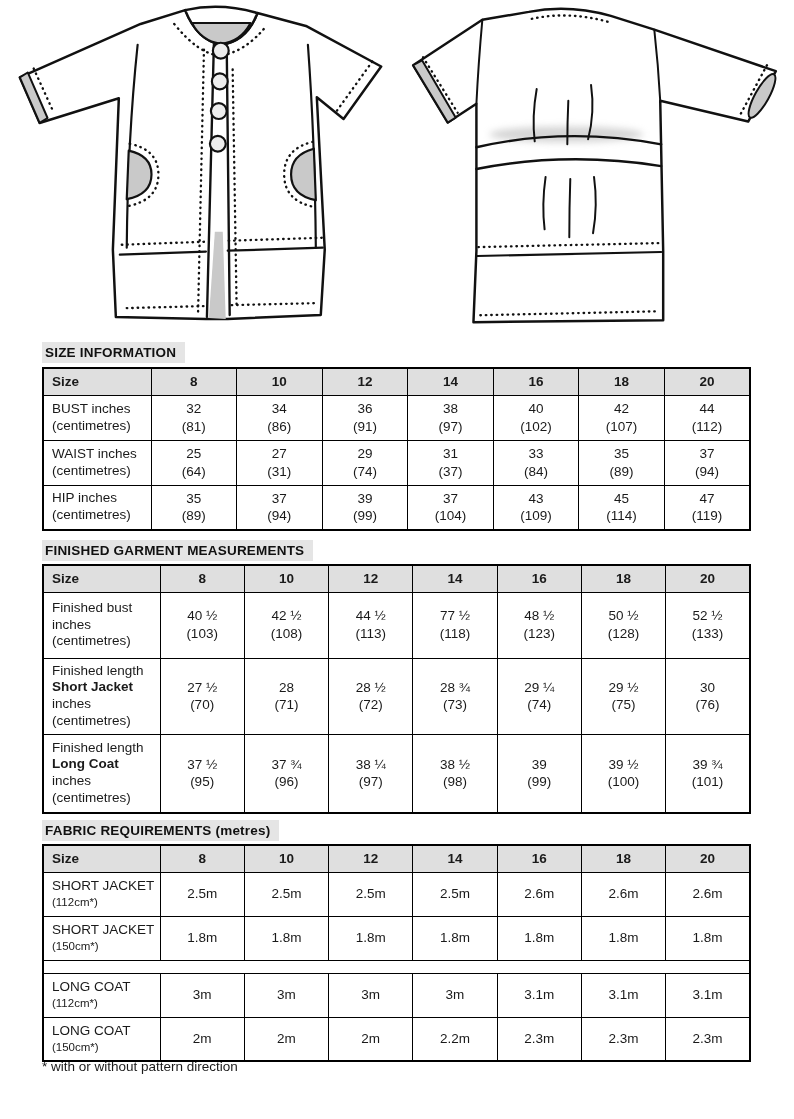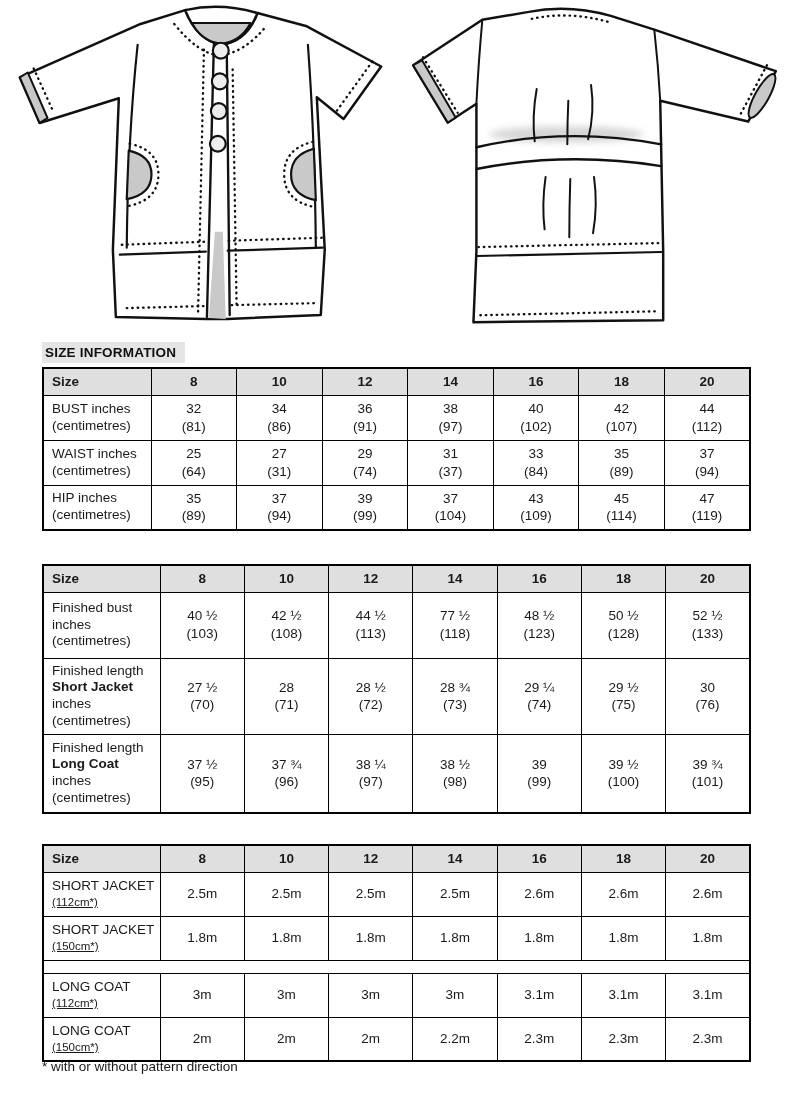--- a/index.html
+++ b/index.html
@@ -42,21 +42,21 @@
   table.grid td.label .sm { font-size:11.5px; }
 
   .t-size tbody tr { height:45px; }
   .t-finished tbody tr.r0 { height:66px; }
   .t-finished tbody tr.r1 { height:76px; }
   .t-finished tbody tr.r2 { height:78px; }
   .t-fabric tbody tr { height:44px; }
   .t-fabric tbody tr.spacer { height:13px; }
   .t-fabric tbody tr.spacer td { border-left:none; border-right:none; }
   .t-fabric td.label { text-align:center; padding:2px; }
-  .t-fabric td.label .sm { font-size:11px;text-decoration:underline; }
+  .t-fabric td.label .sm { font-size:11px; }
 
   #tbl-size { top:367px; }
   #tbl-finished { top:564px; }
   #tbl-fabric { top:844px; }
   #h-size { top:342px; }
   #h-finished { top:540px; }
   #h-fabric { top:820px; }
 
   
   .notes { position:absolute; left:42px; top:1057px; width:716px; font-size:13.5px; line-height:1.45; color:#1a1a1a; }
@@ -266,20 +266,21 @@
             <div>(114)</div>
           </td>
           <td class="val">
             <div>47</div>
             <div>(119)</div>
           </td>
         </tr>
       </tbody>
     </table>
 
+  <div id="h-finished" class="section-heading">FINISHED GARMENT MEASUREMENTS</div>
   <table id="tbl-finished" class="grid t-finished">
       <thead>
         <tr>
           <th class="size-col">Size</th>
           <th>8</th>
           <th>10</th>
           <th>12</th>
           <th>14</th>
           <th>16</th>
           <th>18</th>
@@ -390,20 +391,21 @@
             <div>(100)</div>
           </td>
           <td class="val">
             <div>39 ¾</div>
             <div>(101)</div>
           </td>
         </tr>
       </tbody>
     </table>
 
+  <div id="h-fabric" class="section-heading">FABRIC REQUIREMENTS (metres)</div>
   <table id="tbl-fabric" class="grid t-fabric">
       <thead>
         <tr>
           <th class="size-col">Size</th>
           <th>8</th>
           <th>10</th>
           <th>12</th>
           <th>14</th>
           <th>16</th>
           <th>18</th>

